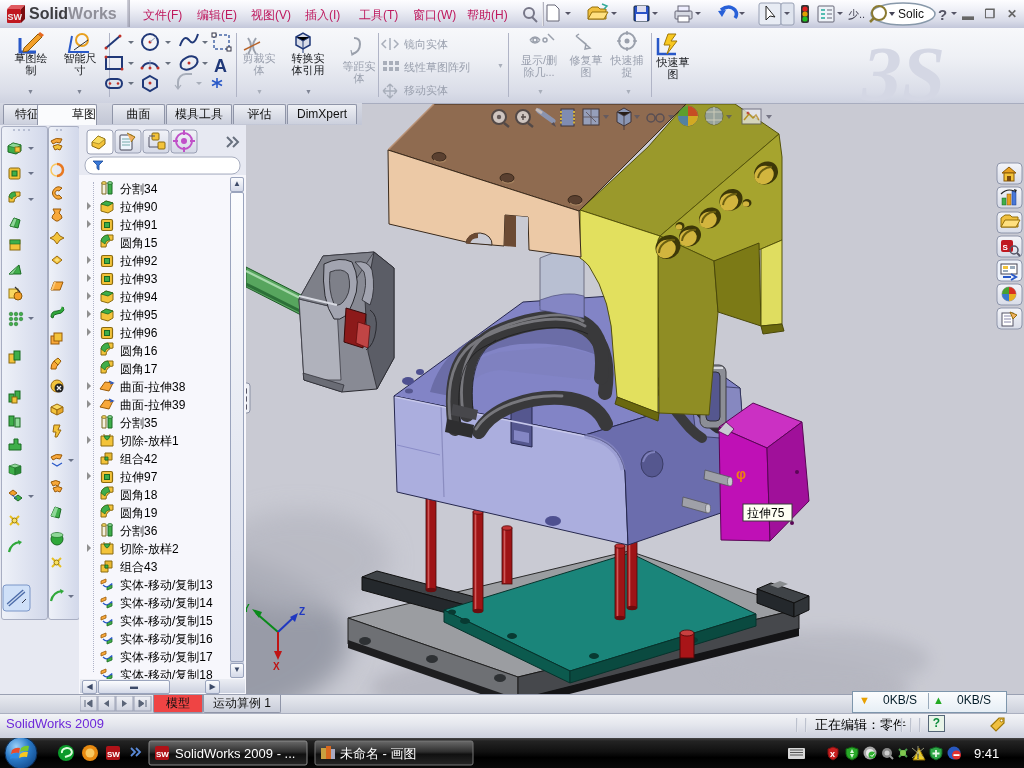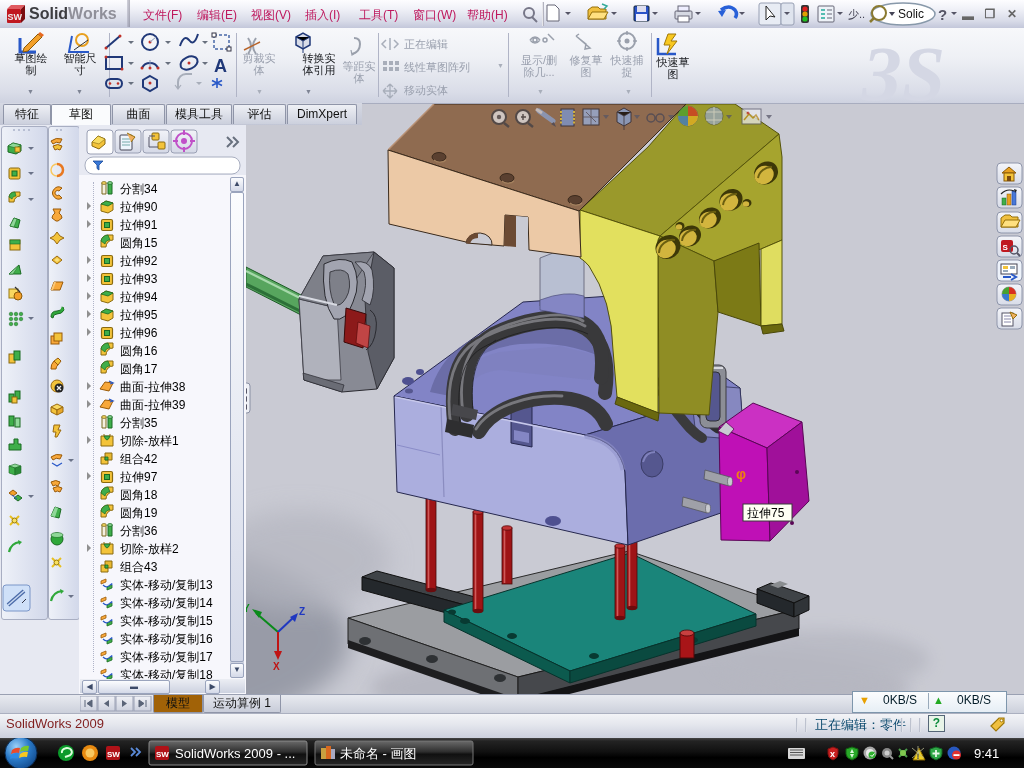--- a/index.html
+++ b/index.html
@@ -24,21 +24,21 @@
 .palette{background:linear-gradient(90deg,#eef1f8,#d2d8ea);border:1px solid #a8aec2;border-radius:3px;}
 #tree{left:79px;top:125px;width:167px;height:569px;background:#f7f7fc;}
 .treerow{position:absolute;left:79px;height:18px;font-size:12px;color:#000;white-space:nowrap;}
 .treerow .exp{position:absolute;left:8px;top:5px;width:0;height:0;border-left:4px solid #909090;border-top:4px solid transparent;border-bottom:4px solid transparent;}
 .treerow .txt{position:absolute;left:41px;top:2px;}
 .treerow svg{position:absolute;left:20px;top:1px;}
 .sb{background:linear-gradient(#eceef4,#cdd2e0);}
 .sbbtn{background:linear-gradient(#fbfcfe,#d4d9e8);border:1px solid #9aa4bd;border-radius:2px;font-size:8px;color:#3c4a68;text-align:center;}
 #docstrip{left:0;top:694px;width:1024px;height:19px;background:linear-gradient(#e8eaf0,#ccd0db);border-top:1px solid #9aa0b2;box-sizing:border-box;}
 .dtab{top:695px;height:17px;line-height:17px;font-size:12px;color:#111;text-align:center;background:linear-gradient(#e4e6ed,#c8ccd9);border:1px solid #8f95a8;border-top:none;border-radius:0 0 2px 2px;}
-.dtab.active{background:#a16207;}
+.dtab.active{background:#ef4444;}
 #statusbar{left:0;top:713px;width:1024px;height:25px;background:linear-gradient(#f3f4f7 0%,#e4e6ed 45%,#ccd0dd 100%);border-top:1px solid #abb0c0;box-sizing:border-box;font-size:13px;color:#111;}
 #taskbar{left:0;top:738px;width:1024px;height:30px;background:linear-gradient(#454545 0%,#232323 10%,#111 45%,#000 65%,#090909 100%);}
 #netbox{left:852px;top:691px;width:153px;height:20px;background:linear-gradient(#fcfdfe,#e6eef5);border:1px solid #7e96ac;font-size:12px;color:#05222e;}
 .sep{position:absolute;width:2px;height:14px;top:718px;background:linear-gradient(90deg,#aab0c0,#f5f6f9);}
 </style></head>
 <body>
 
 <svg class="abs" id="viewport" style="left:246px;top:104px;" width="778" height="590" viewBox="246 104 778 590">
 <rect x="246" y="104" width="778" height="590" fill="#c9cad3"></rect>
 
@@ -348,41 +348,41 @@
 
 <div class="abs" id="cmdbar"></div>
 
 <div class="abs cmtxt" style="left:8px;top:52px;width:46px;">草图绘<br>制</div>
 <div class="abs cmtxt" style="left:57px;top:52px;width:46px;">智能尺<br>寸</div>
 <div class="abs dd" style="left:27px;top:88px;">▼</div>
 <div class="abs dd" style="left:76px;top:88px;">▼</div>
 <div class="abs vsep" style="left:109px;"></div>
 <div class="abs vsep" style="left:236px;"></div>
 <div class="abs cmtxt cmgray" style="left:238px;top:52px;width:42px;">剪裁实<br>体</div>
-<div class="abs cmtxt" style="left:296px;top:52px;width:46px;">转换实<br>体引用</div>
+<div class="abs cmtxt" style="left:285px;top:52px;width:46px;">转换实<br>体引用</div>
 <div class="abs cmtxt cmgray" style="left:338px;top:60px;width:42px;">等距实<br>体</div>
 <div class="abs ddg" style="left:256px;top:88px;">▼</div>
 <div class="abs dd" style="left:305px;top:88px;">▼</div>
 <div class="abs vsep" style="left:378px;"></div>
-<div class="abs cmtxt cmgray" style="left:404px;top:38px;">正在编辑</div>
+<div class="abs cmtxt cmgray" style="left:404px;top:38px;">镜向实体</div>
 <div class="abs cmtxt cmgray" style="left:404px;top:61px;">线性草图阵列</div>
 <div class="abs cmtxt cmgray" style="left:404px;top:84px;">移动实体</div>
 <div class="abs ddg" style="left:497px;top:62px;">▼</div>
 <div class="abs vsep" style="left:508px;"></div>
 <div class="abs cmtxt cmgray" style="left:515px;top:54px;width:48px;">显示/删<br>除几...</div>
 <div class="abs cmtxt cmgray" style="left:565px;top:54px;width:42px;">修复草<br>图</div>
 <div class="abs cmtxt cmgray" style="left:606px;top:54px;width:42px;">快速捕<br>捉</div>
 <div class="abs ddg" style="left:537px;top:88px;">▼</div>
 <div class="abs ddg" style="left:625px;top:88px;">▼</div>
 <div class="abs vsep" style="left:651px;"></div>
 <div class="abs cmtxt" style="left:652px;top:56px;width:42px;">快速草<br>图</div>
 
 <div class="abs" id="tabstrip"></div>
 <div class="abs tab" style="left:3px;width:46px;">特征</div>
-<div class="abs tab active" style="left:51px;width:58px;">草图</div>
+<div class="abs tab active" style="left:37px;width:58px;text-align:right;">草图</div>
 <div class="abs tab" style="left:112px;width:51px;">曲面</div>
 <div class="abs tab" style="left:166px;width:64px;">模具工具</div>
 <div class="abs tab" style="left:233px;width:51px;">评估</div>
 <div class="abs tab" style="left:287px;width:68px;">DimXpert</div>
 
 <div class="abs" id="leftpanel"></div>
 <div class="abs palette" style="left:1px;top:126px;width:45px;height:492px;"></div>
 <div class="abs palette" style="left:48px;top:126px;width:30px;height:492px;"></div>
 <svg class="abs" style="left:0px;top:125px;" width="80" height="495" viewBox="0 0 80 495">
 <g fill="#aab2c8">
@@ -932,24 +932,24 @@
 <div class="abs dtab active" style="left:153px;width:48px;">模型</div>
 <div class="abs dtab" style="left:203px;width:76px;">运动算例 1</div>
 
 <div class="abs" id="netbox"></div>
 <div class="abs" style="left:859px;top:694px;font-size:11px;color:#e8a000;z-index:5;">▼</div>
 <div class="abs" style="left:883px;top:693px;font-size:12px;color:#031c28;z-index:5;">0KB/S</div>
 <div class="abs" style="left:933px;top:694px;font-size:11px;color:#22aa22;z-index:5;">▲</div>
 <div class="abs" style="left:957px;top:693px;font-size:12px;color:#031c28;z-index:5;">0KB/S</div>
 <div class="abs" style="left:928px;top:693px;width:1px;height:16px;background:#9ab;z-index:5;"></div>
 <div class="abs" id="statusbar"></div>
-<div class="abs" style="left:6px;top:716px;font-size:13px;color:#7f1d1d;">SolidWorks 2009</div>
+<div class="abs" style="left:6px;top:716px;font-size:13px;color:#6d28d9;">SolidWorks 2009</div>
 <div class="sep" style="left:796px;"></div>
 <div class="sep" style="left:805px;"></div>
-<div class="abs" style="left:815px;top:716px;font-size:13px;color:#0c4a6e;">正在编辑：零件</div>
+<div class="abs" style="left:815px;top:716px;font-size:13px;color:#000000;">正在编辑：零件</div>
 <div class="sep" style="left:901px;"></div>
 <div class="sep" style="left:910px;"></div>
 <div class="sep" style="left:919px;"></div>
 <div class="abs" style="left:928px;top:715px;width:15px;height:15px;background:#e8f4e8;border:1px solid #567;color:#0a8a3a;font-size:12px;font-weight:bold;text-align:center;line-height:15px;">?</div>
 <svg class="abs" style="left:988px;top:714px;" width="20" height="20" viewBox="0 0 20 20">
  <path d="M3 12 L11 4 h5 v5 L8 17 Z" fill="#f0c040" stroke="#a07808" stroke-width="1.2"></path>
  <circle cx="13.5" cy="6.5" r="1.4" fill="#fff" stroke="#a07808"></circle>
 </svg>
 
 <svg class="abs" style="left:993px;top:160px;" width="31" height="172" viewBox="0 0 31 172">

